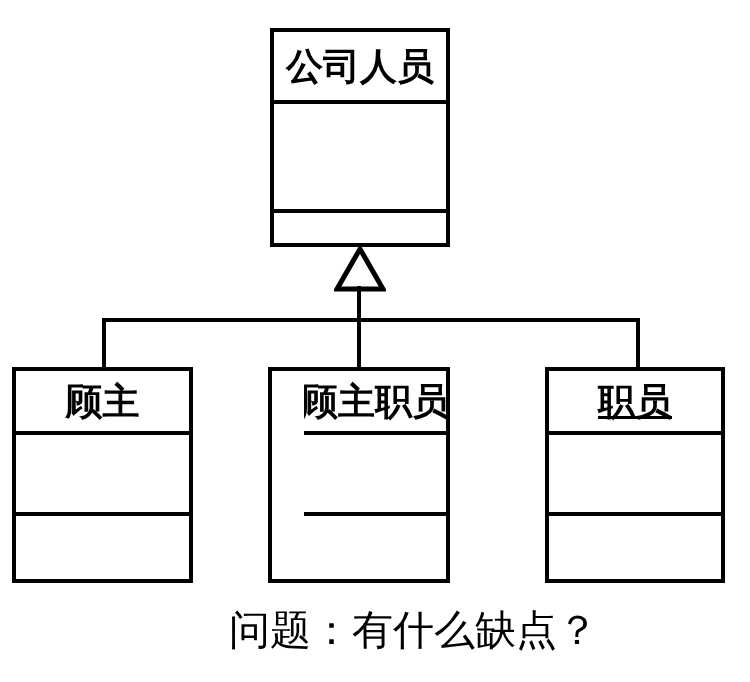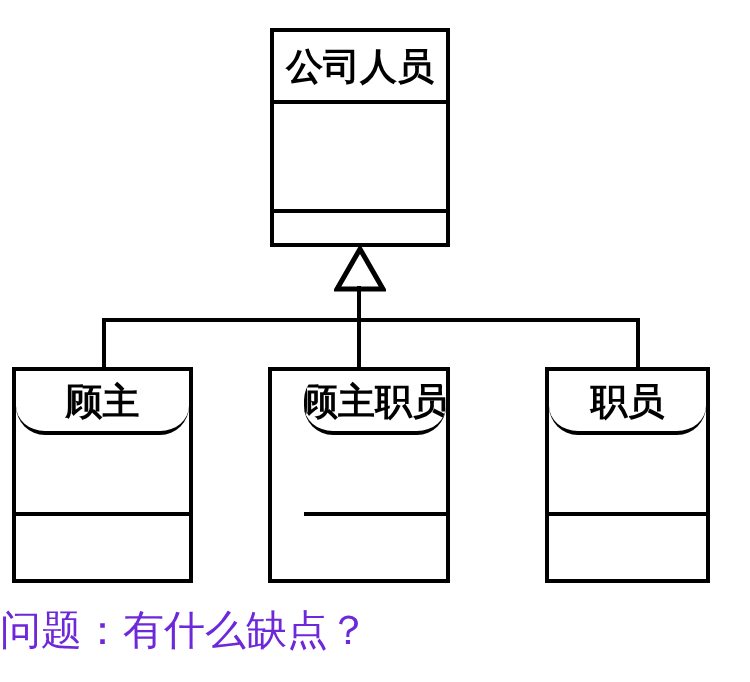--- a/index.html
+++ b/index.html
@@ -58,27 +58,27 @@
     width: 180px;
     height: 219px;
     gap: 26px;
   }
   #class-box-superclass .uml-name-compartment { height: 72px; }
   #class-box-superclass .uml-attr-compartment { height: 83px; }
   #class-box-superclass .uml-op-compartment   { flex: 1 1 auto; }
 
   
   .uml-subclass { top: 367px; height: 216px; }
-  .uml-subclass .uml-name-compartment { height: 64px; border-radius: 29px; }
+  .uml-subclass .uml-name-compartment { height: 64px; }
   .uml-subclass .uml-attr-compartment { height: 81px; }
   .uml-subclass .uml-op-compartment   { flex: 1 1 auto; }
 
   #class-box-sub-0 { left: 12px;  width: 181px; }
   #class-box-sub-1 { left: 268px; width: 182px; padding-left: 32px; }
-  #class-box-sub-2 { left: 545px; width: 165px; }
+  #class-box-sub-2 { left: 545px; width: 180px; text-decoration: underline; }
 
   
   .conn-line {
     position: absolute;
     background: #000000;
   }
   
   #gen-stem-upper {
     left: 357px;
     top: 286px;
@@ -120,25 +120,25 @@
     width: 52px;
     height: 46px;
   }
 
   
   #caption-question {
     position: absolute;
     left: 0;
     top: 608px;
     width: 598px;
-    text-align: left;
+    text-align: right;
     font-family: "DejaVu Serif", "Liberation Serif", serif;
     font-size: 41px;
     line-height: 1.1;
-    color: #6d28d9;
+    color: #000000;
     white-space: nowrap;
   }
 </style>
 </head>
 <body>
 
 <div id="canvas">
 
   <div class="uml-class" id="class-box-superclass">
     <div class="uml-name-compartment">

